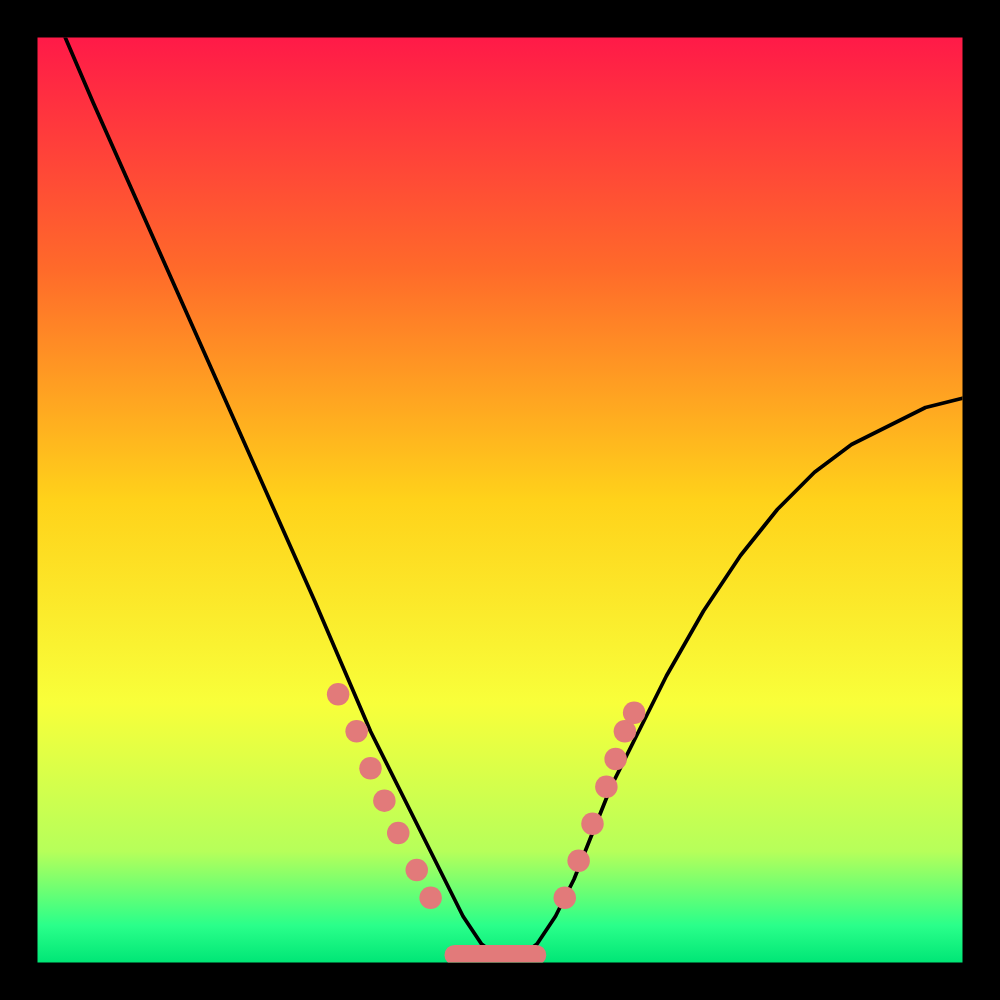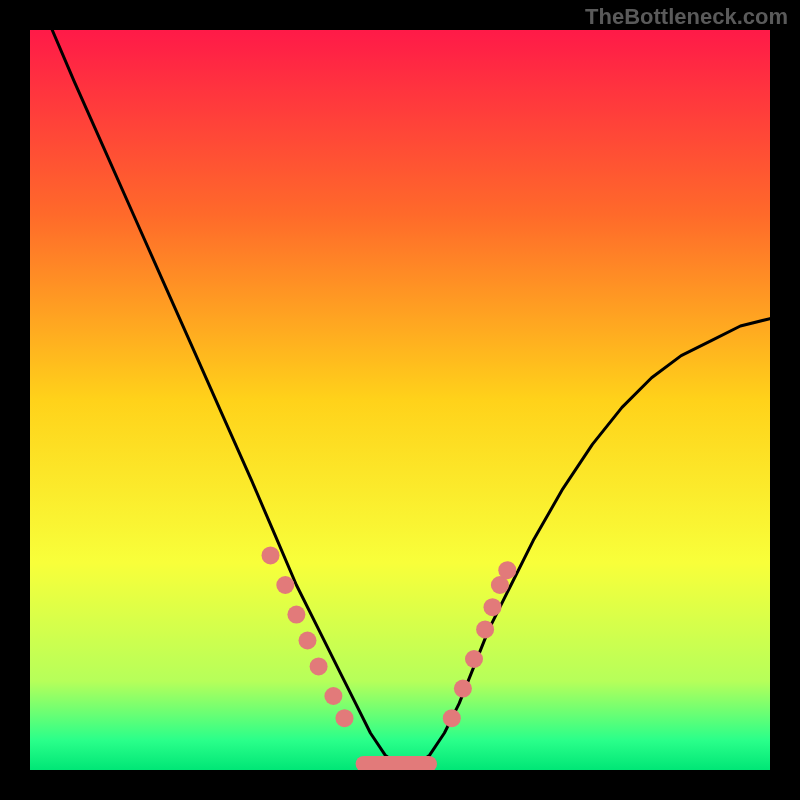--- a/index.html
+++ b/index.html
@@ -26,21 +26,20 @@
     z-index: 10;
   }
   svg {
     display: block;
   }
 </style>
 </head>
 <body>
 
 <div class="chart-container">
-  <div class="watermark">TheBottleneck.com</div>
   <svg id="chart-svg" width="800" height="800" viewBox="0 0 800 800">
     <defs>
       <linearGradient id="bg-grad" x1="0" y1="0" x2="0" y2="1">
           <stop offset="0%" stop-color="#ff1a48"></stop>
           <stop offset="25%" stop-color="#ff6a2a"></stop>
           <stop offset="50%" stop-color="#ffd21a"></stop>
           <stop offset="72%" stop-color="#f8ff3a"></stop>
           <stop offset="88%" stop-color="#b6ff5a"></stop>
           <stop offset="96%" stop-color="#2aff8a"></stop>
           <stop offset="100%" stop-color="#00e676"></stop>

